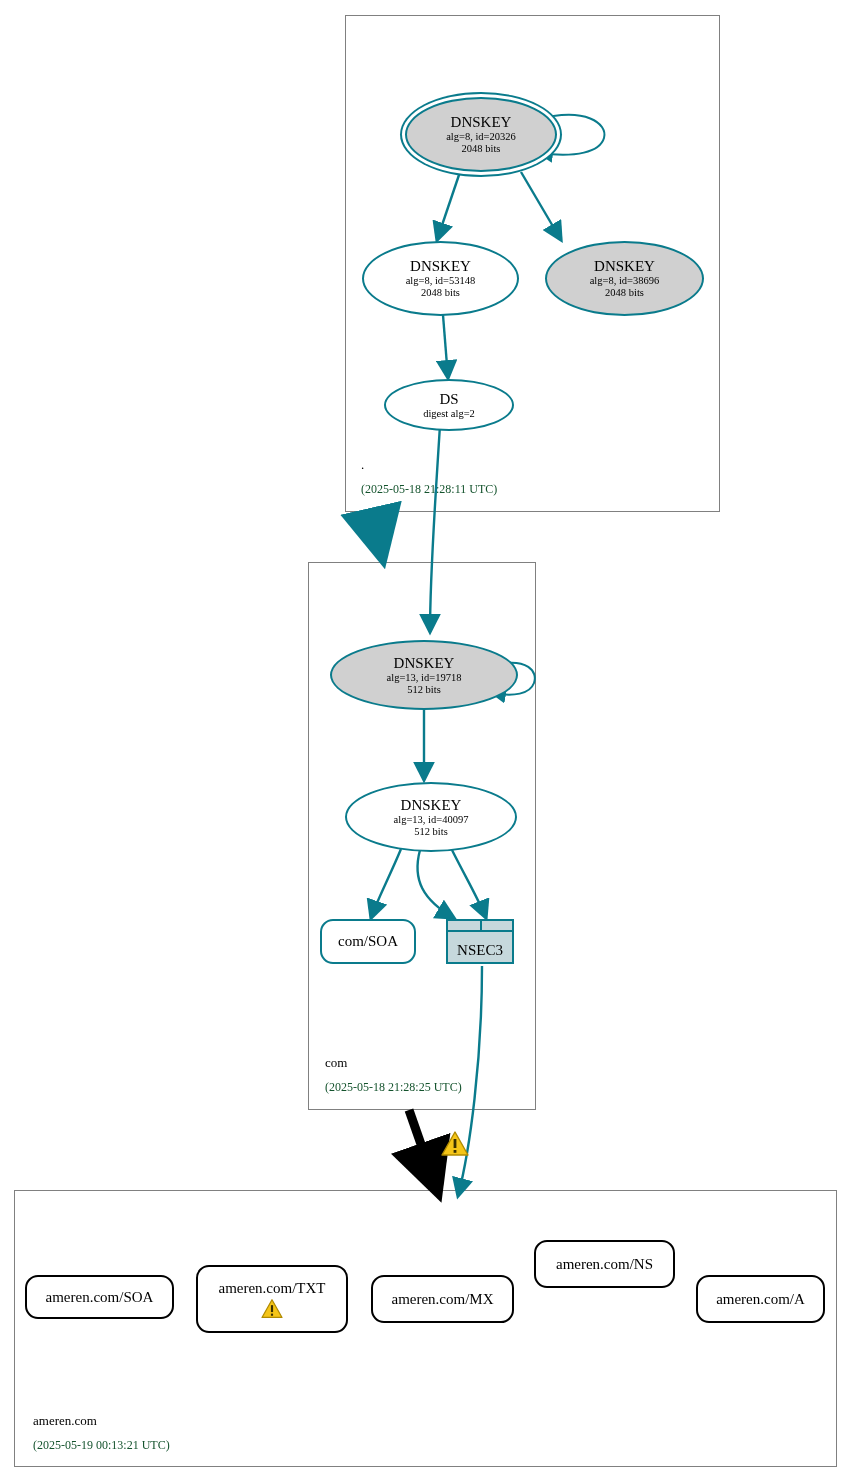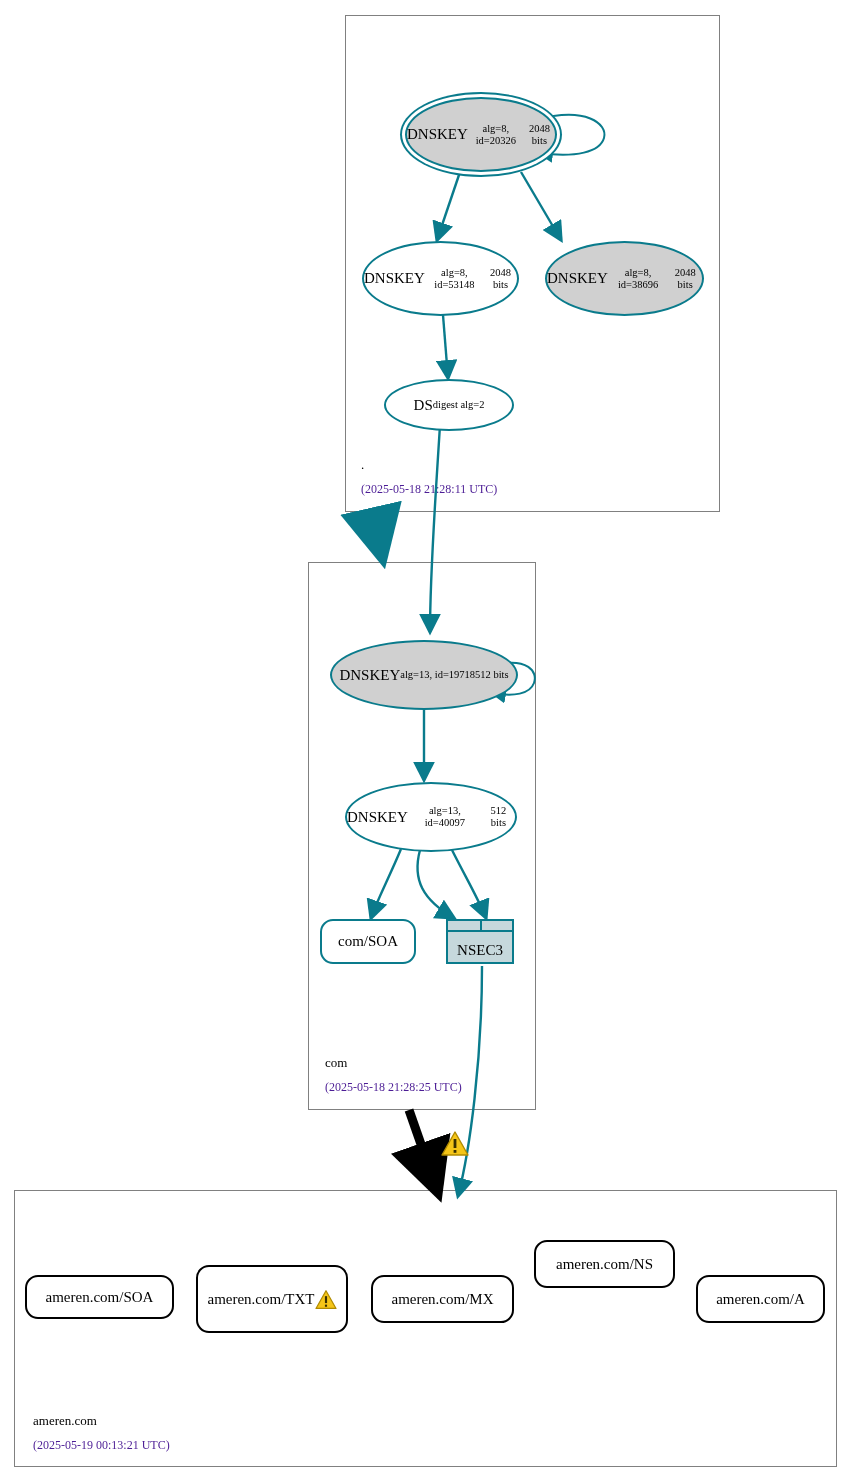--- a/index.html
+++ b/index.html
@@ -25,36 +25,36 @@
     position: absolute;
     font-family: "Liberation Serif", serif;
     font-size: 13px;
     color: #000000;
     white-space: nowrap;
   }
   .zone-date {
     position: absolute;
     font-family: "Liberation Serif", serif;
     font-size: 12px;
-    color: #4c1d95;
+    color: #14532d;
     white-space: nowrap;
   }
   svg.edges {
     position: absolute;
     left: 0;
     top: 0;
     width: 851px;
     height: 1482px;
     pointer-events: none;
   }
   .node {
     position: absolute;
     box-sizing: border-box;
     display: flex;
-    flex-direction: row;
+    flex-direction: column;
     align-items: center;
     justify-content: center;
     text-align: center;
     color: #000000;
   }
   .ellipse {
     border: 2px solid #0a7b8c;
     border-radius: 50%;
     background: #ffffff;
   }

